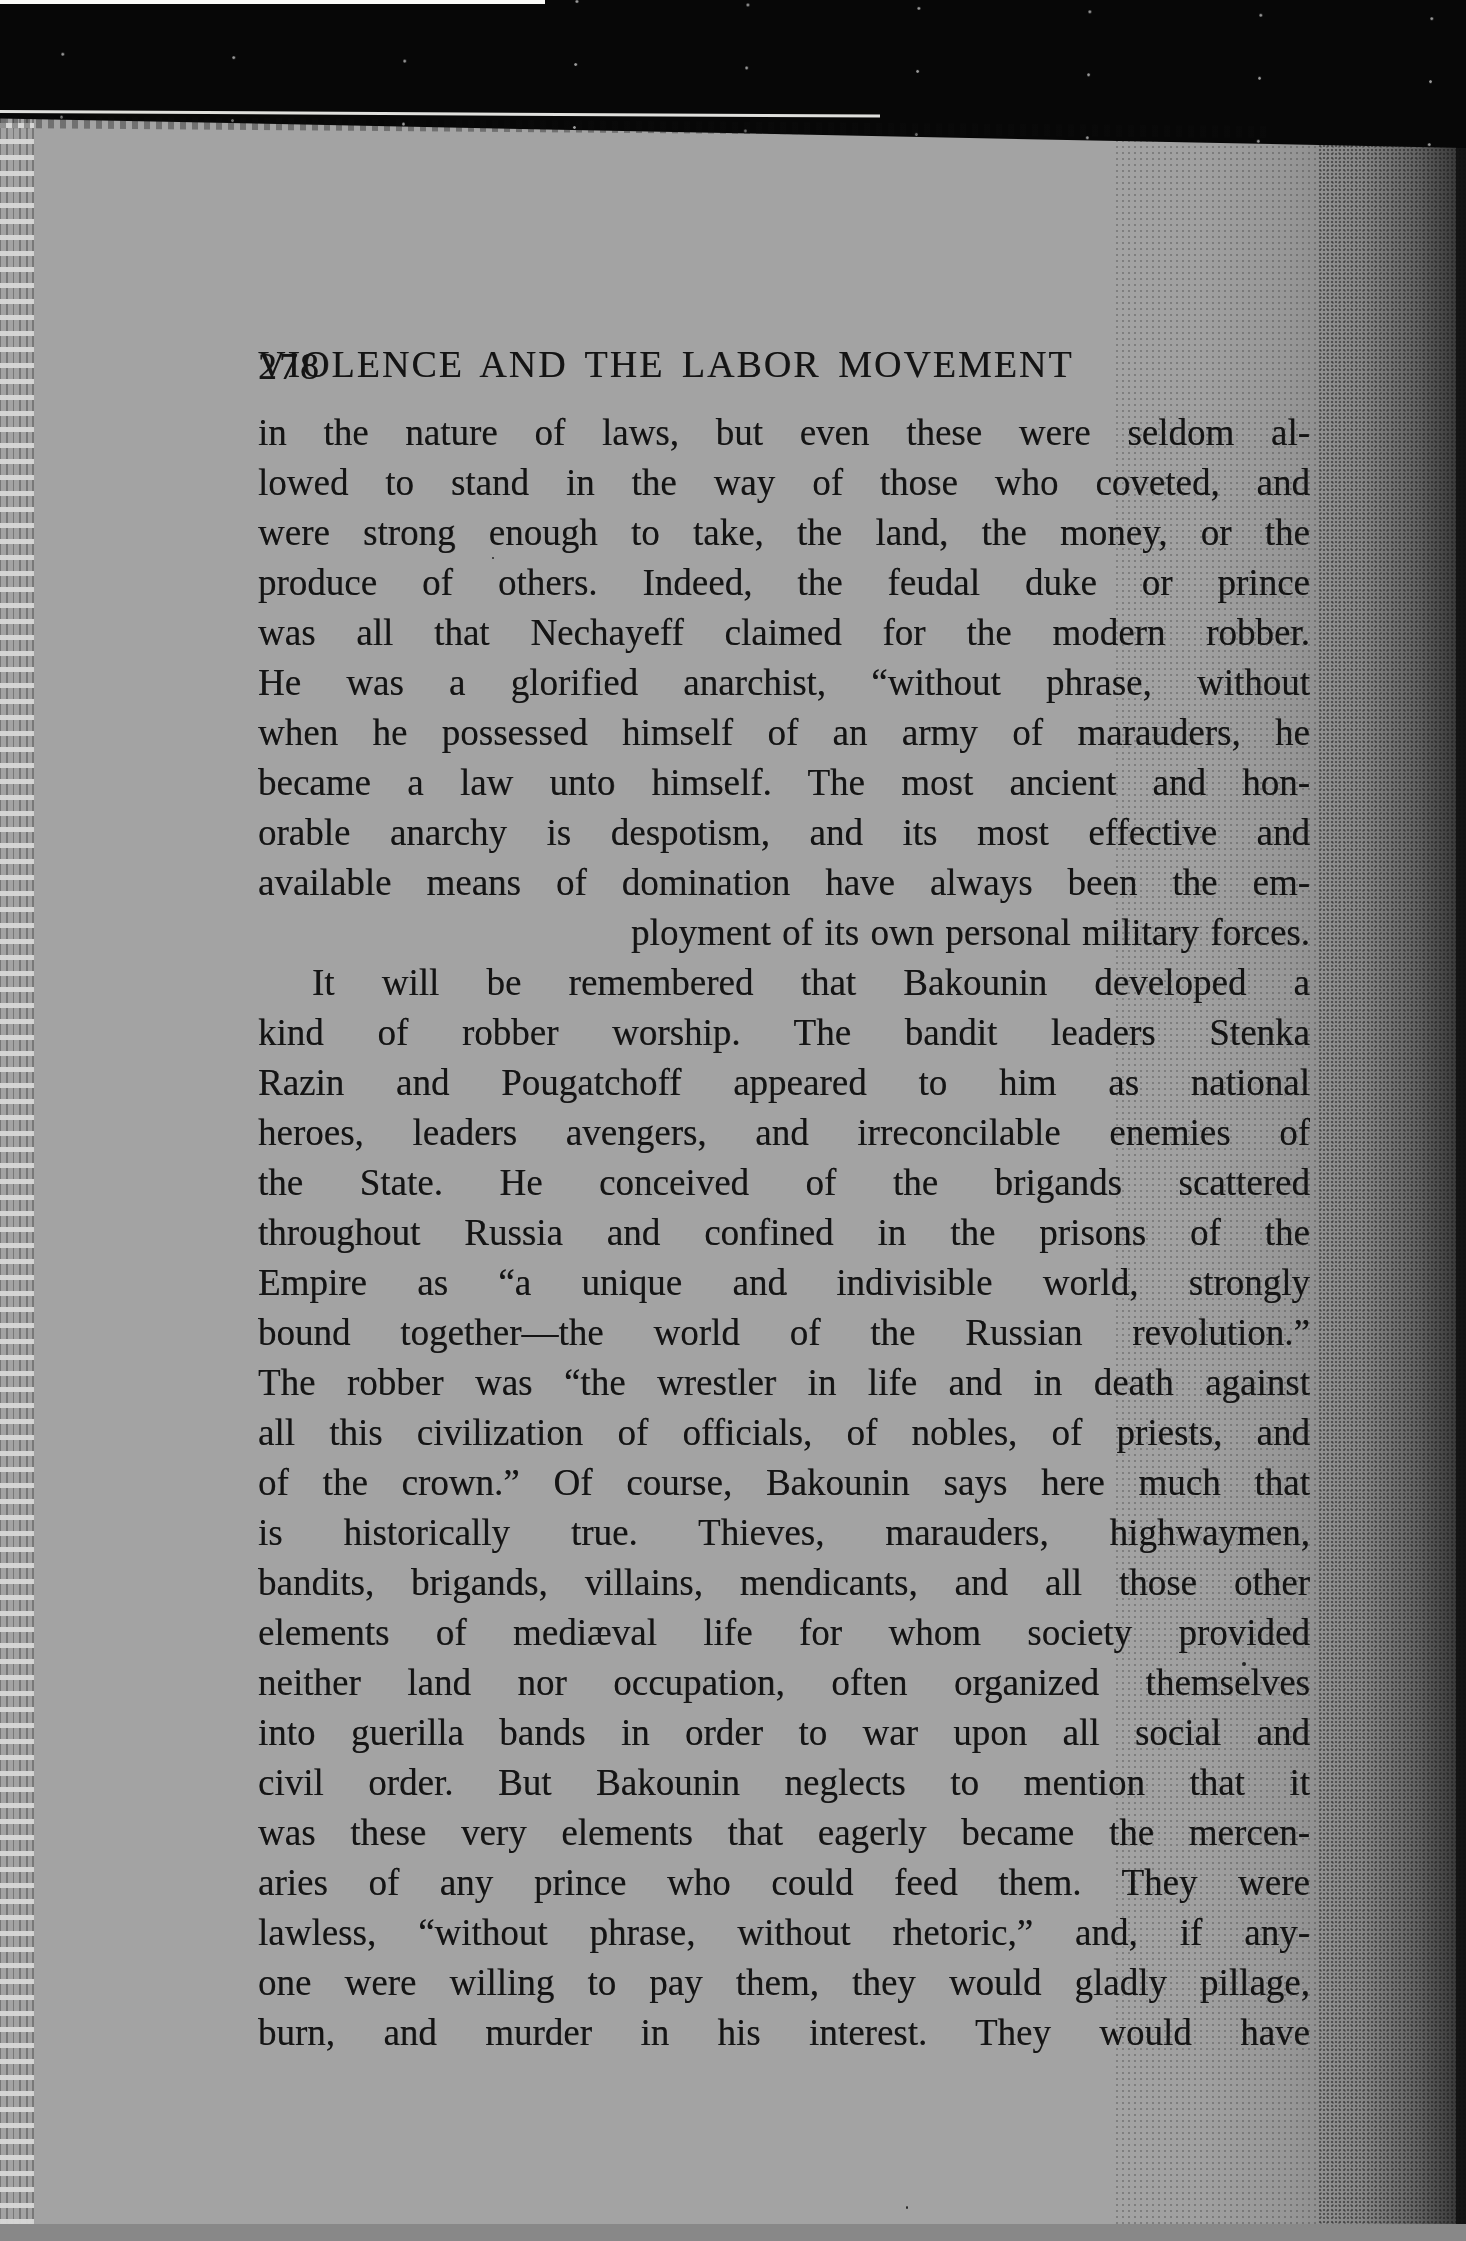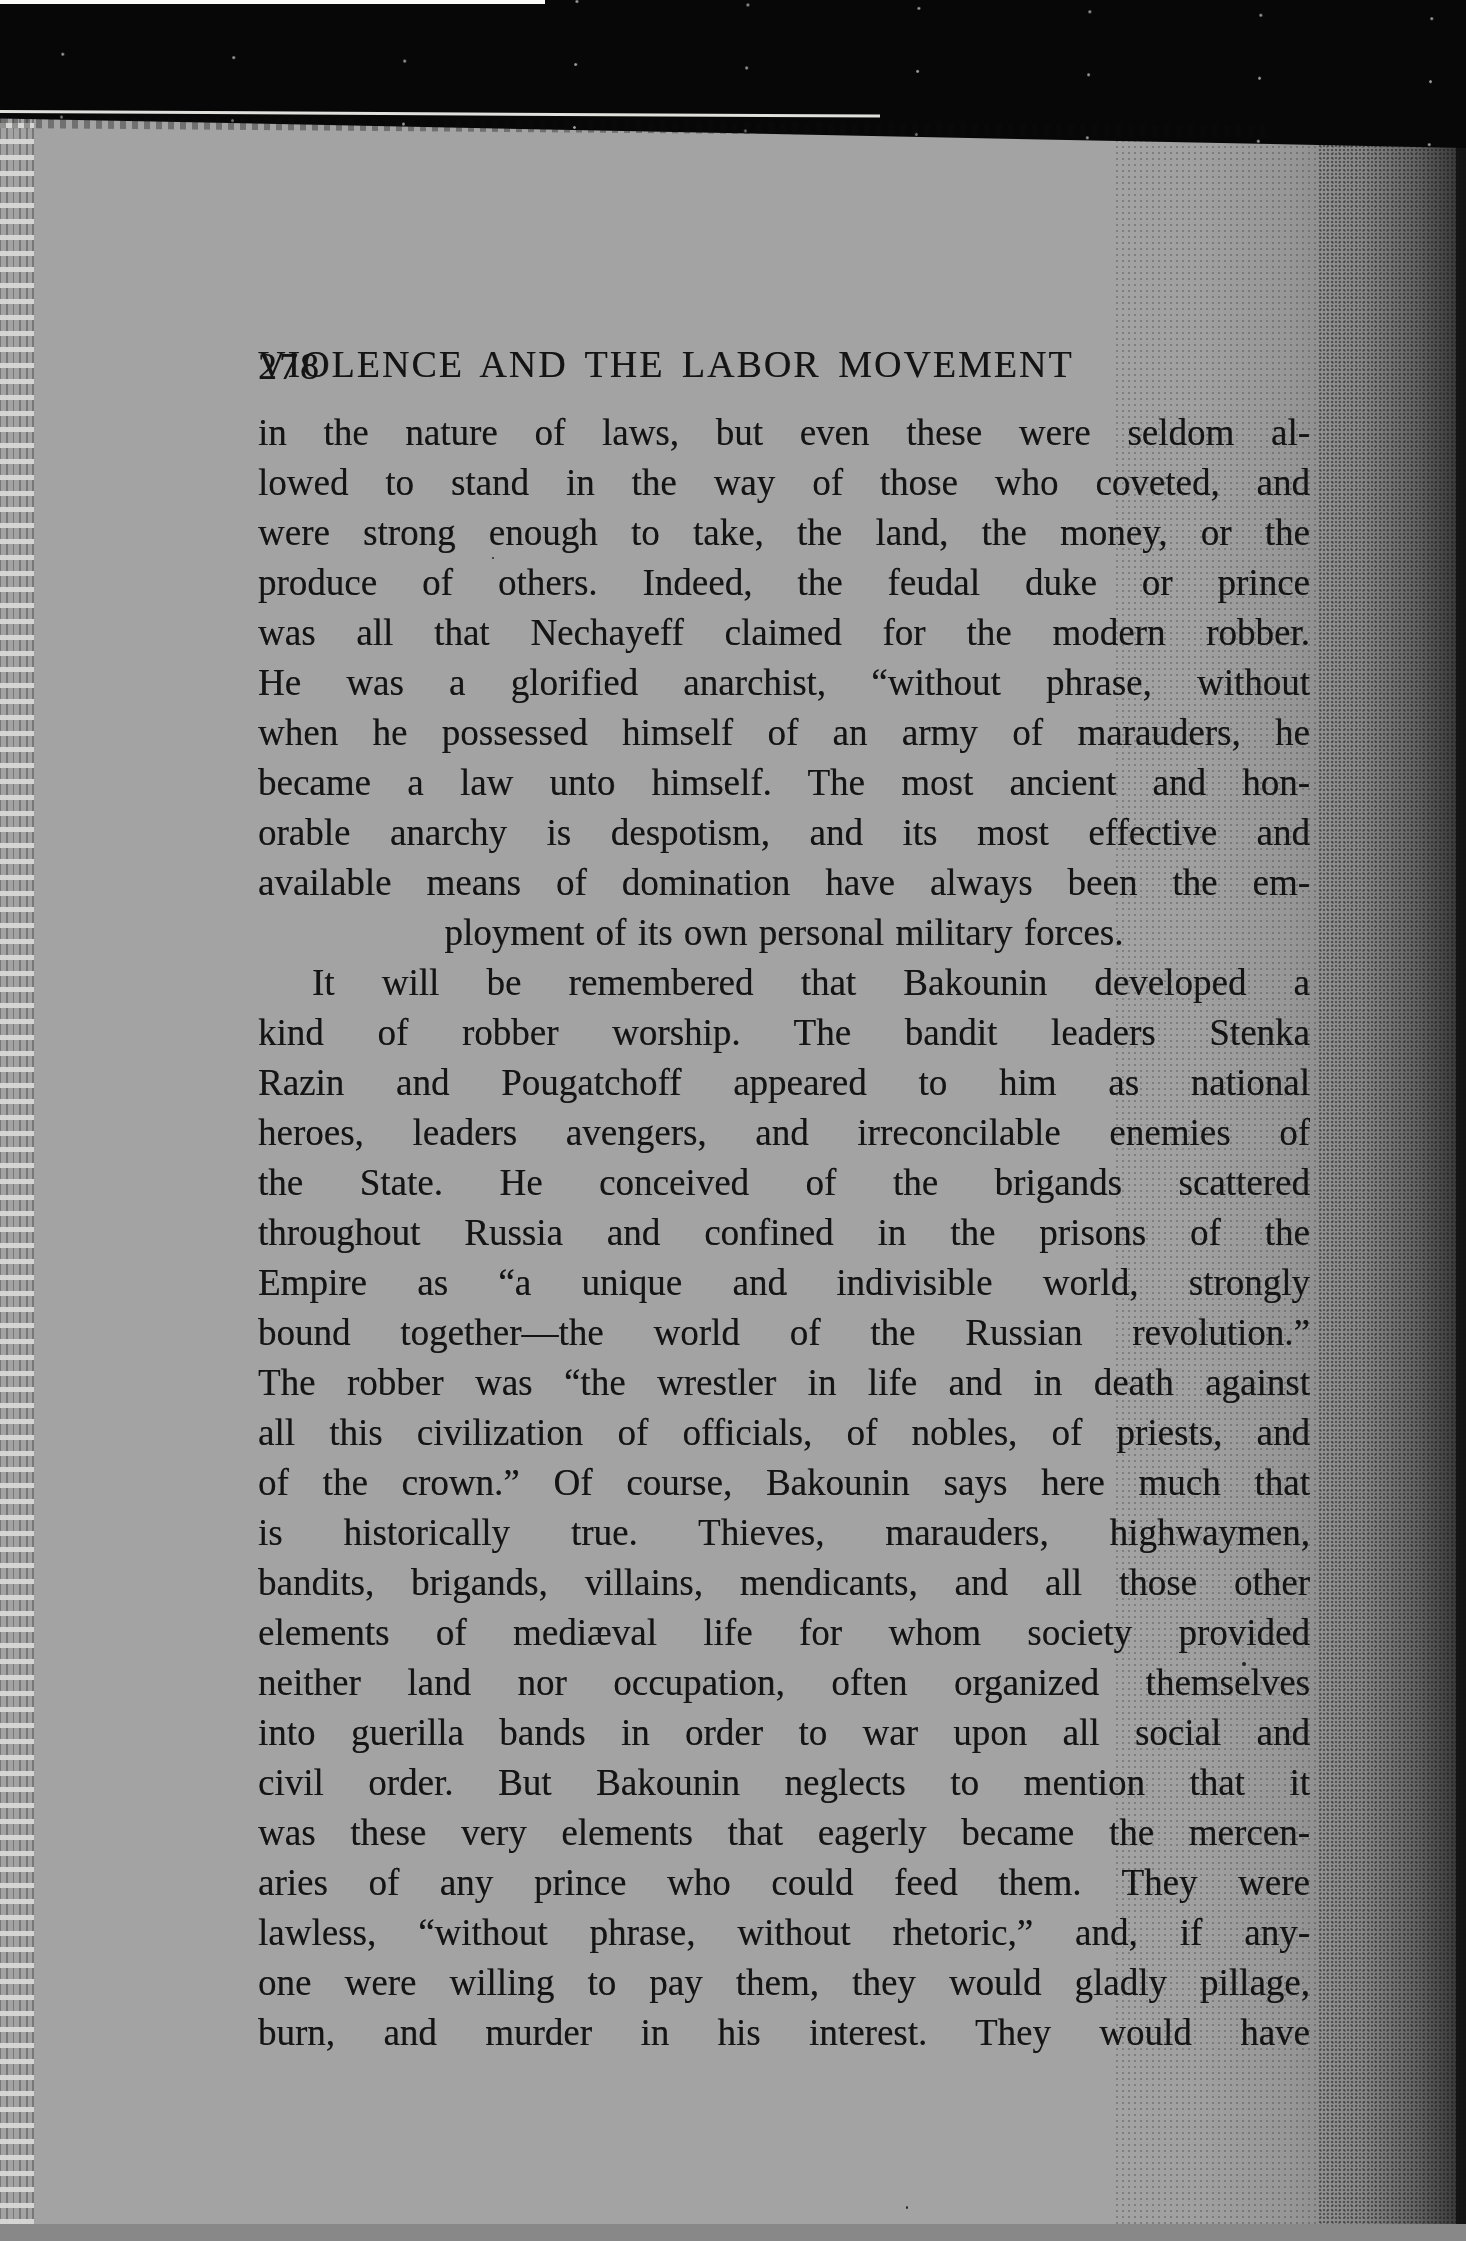--- a/index.html
+++ b/index.html
@@ -82,21 +82,21 @@
   .page-text {
     position:absolute; left:258px; top:408px; width:1052px; z-index:3;
     font-size:37px;
     text-shadow:.3px .3px .5px rgba(25,25,25,.55);
   }
   .line {
     height:50px; line-height:50px; overflow:hidden;
     text-align:justify; word-spacing:2px; white-space:normal;
   }
   .line::after { content:""; display:inline-block; width:100%; height:0; }
-  .line.no-justify { text-align:center; }
+  .line.no-justify { text-align:right; }
   .line.no-justify::after { content:none; }
   .line.indent { text-indent:54px; }
 
   
   .speck { position:absolute; background:#242424; border-radius:50%; z-index:3; }
   .speck.s1 { left:784px;  top:1292px; width:3px; height:3px; }
   .speck.s2 { left:1242px; top:1662px; width:4px; height:4px; }
   .speck.s3 { left:492px;  top:557px;  width:2px; height:2px; }
   .speck.s4 { left:906px;  top:2206px; width:2px; height:3px; }
 </style>

